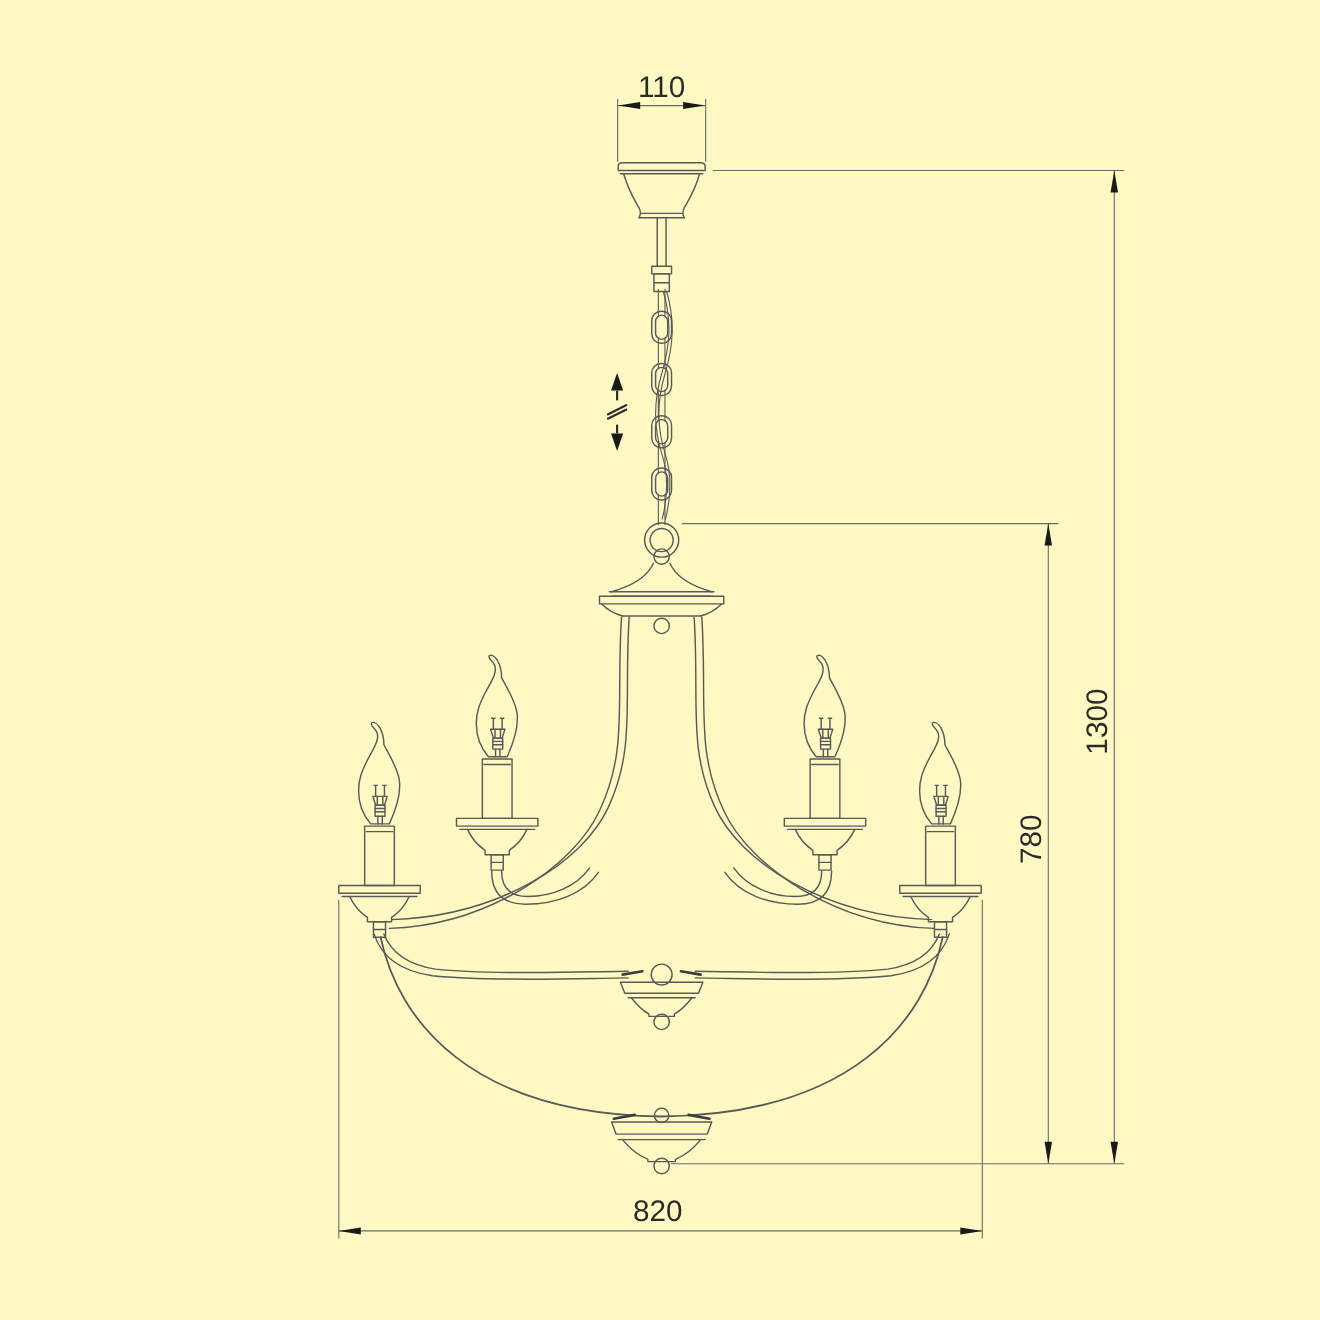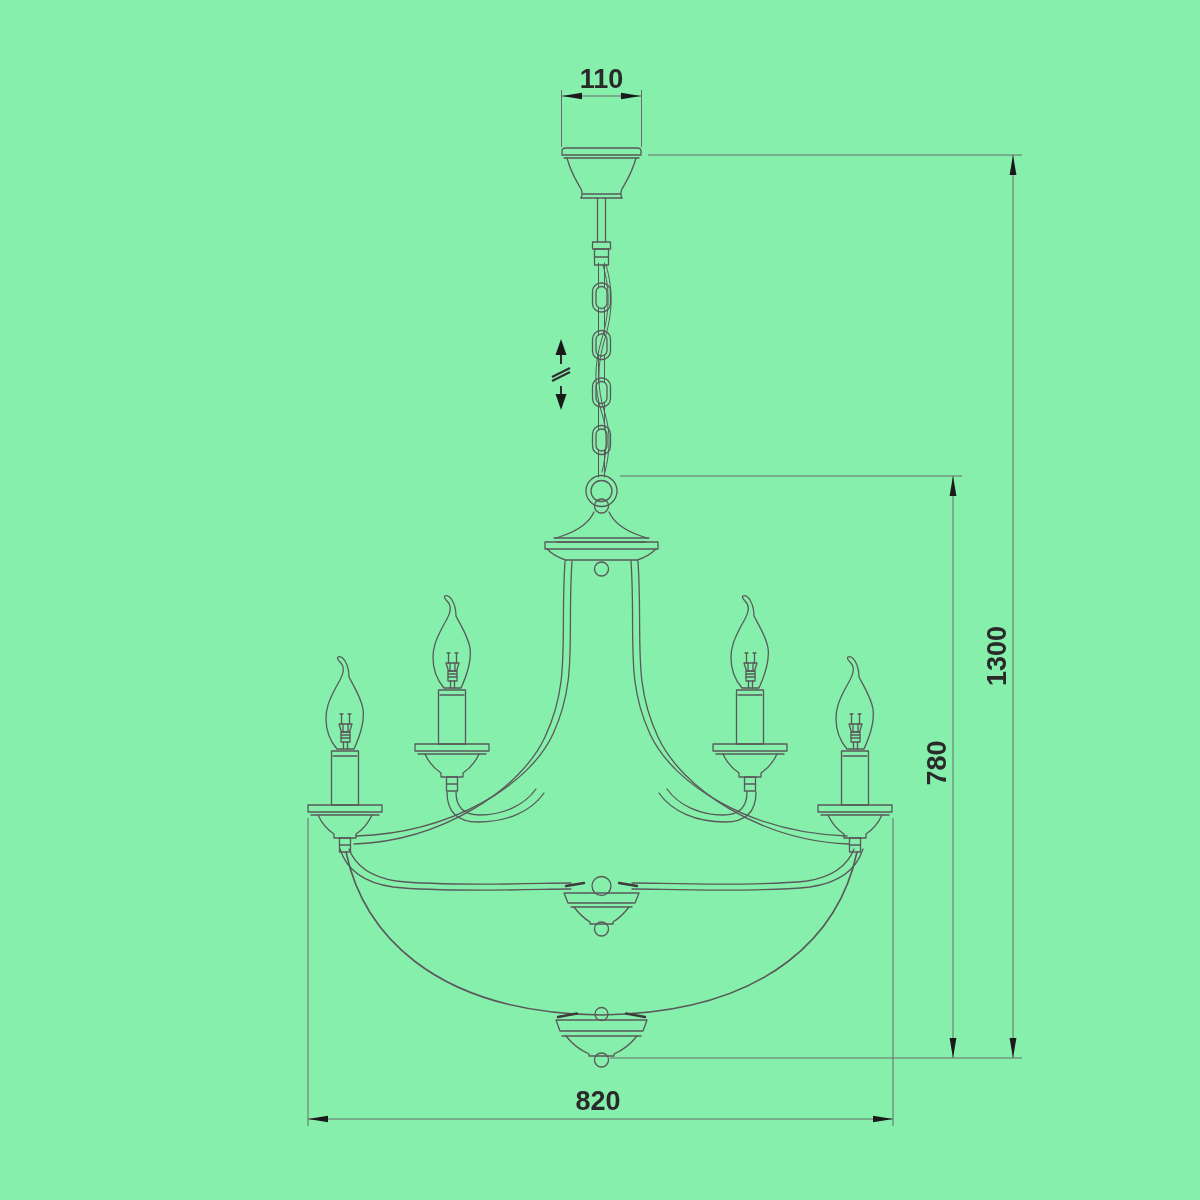--- a/index.html
+++ b/index.html
@@ -1,17 +1,17 @@
 <!DOCTYPE html>
 <html><head>
 <meta charset="utf-8">
 <style>
   html,body{margin:0;padding:0;background:#ffffff;}
-  .stage{position:relative;width:1200px;height:1200px;background:#86efac;overflow:hidden;
-         font-family:"Liberation Sans", sans-serif;font-weight:bold;}
+  .stage{position:relative;width:1200px;height:1200px;background:#fef9c3;overflow:hidden;
+         font-family:"Liberation Sans", sans-serif;}
   svg{position:absolute;inset:0;}
   
   .fig path,.fig rect,.fig circle,.fig line{fill:none;stroke:#595959;stroke-width:1.3;
       stroke-linecap:round;stroke-linejoin:round;}
   .fig .thin{stroke-width:1;}
   .fig .bowl{stroke-width:1.6;}
   .fig .dash{stroke:#3c3c3c;stroke-width:2.4;}
   
   .dims line,.dims path{fill:none;stroke:#6a6a6a;stroke-width:1;}
   .dims polygon{fill:#1a1a1a;stroke:none;}

